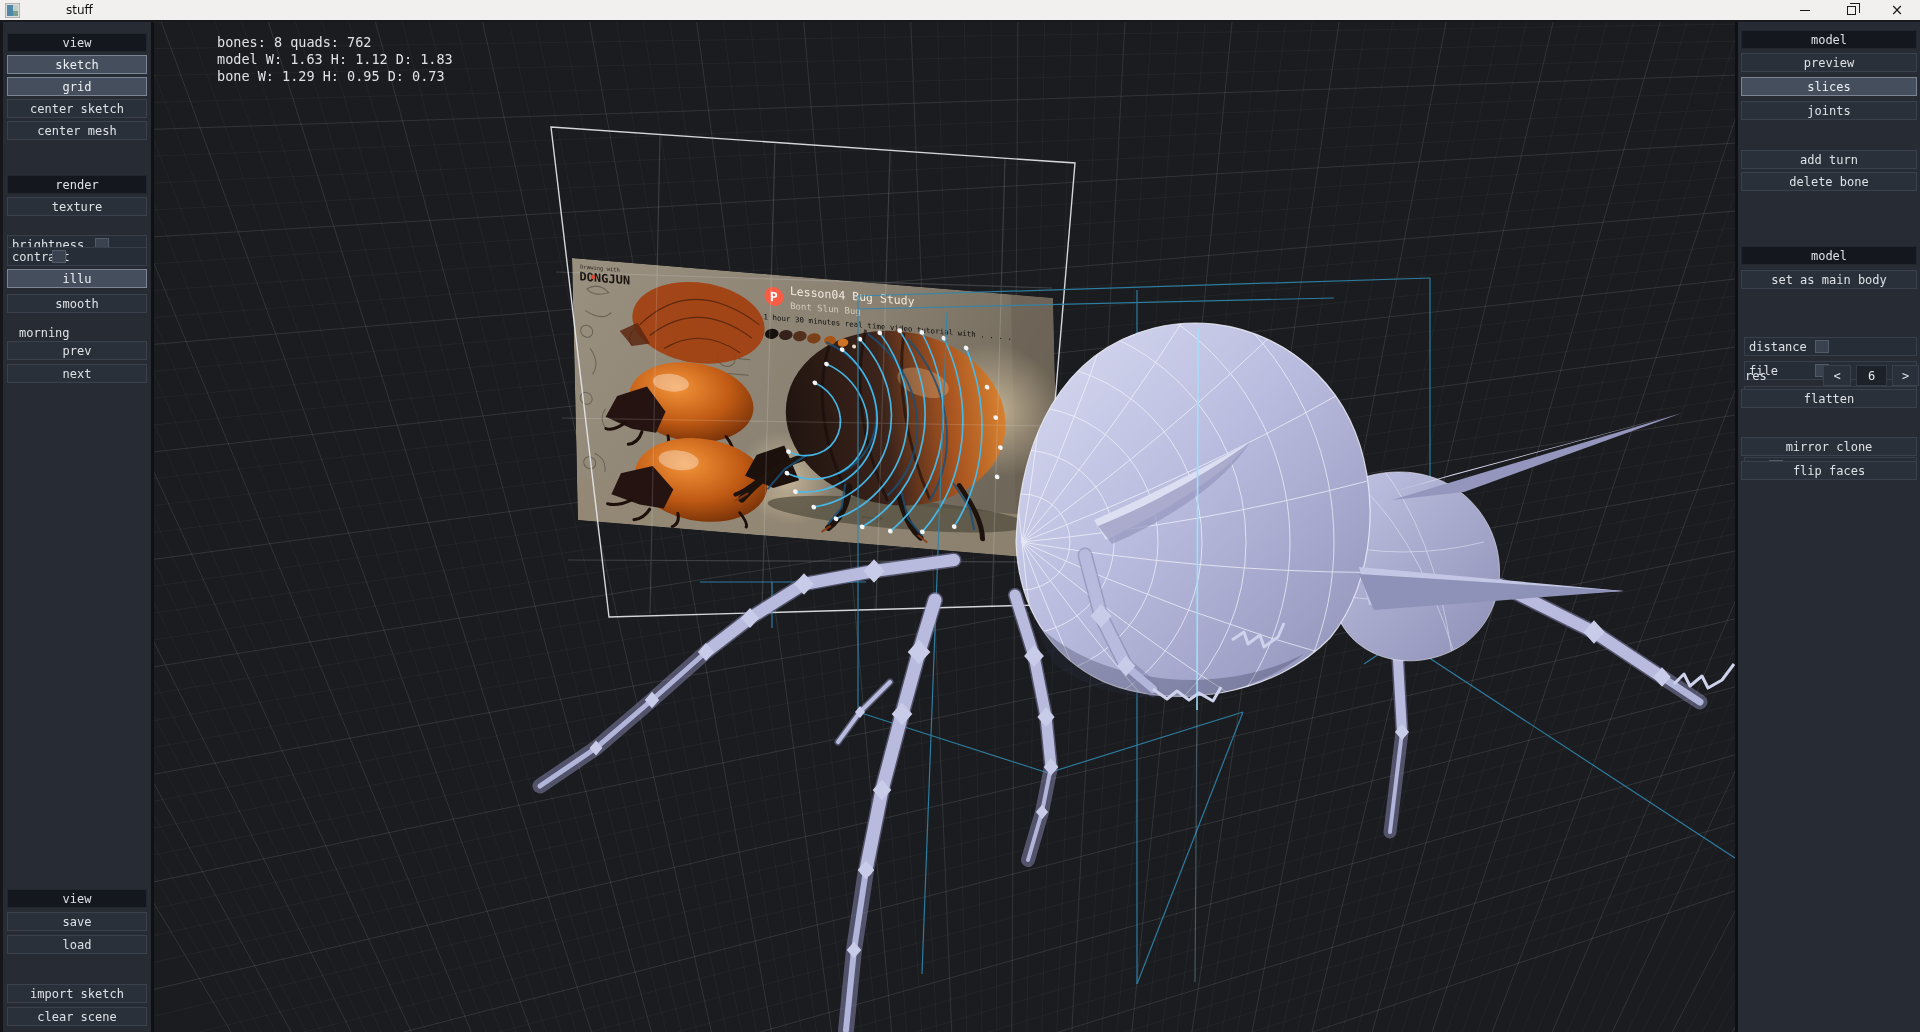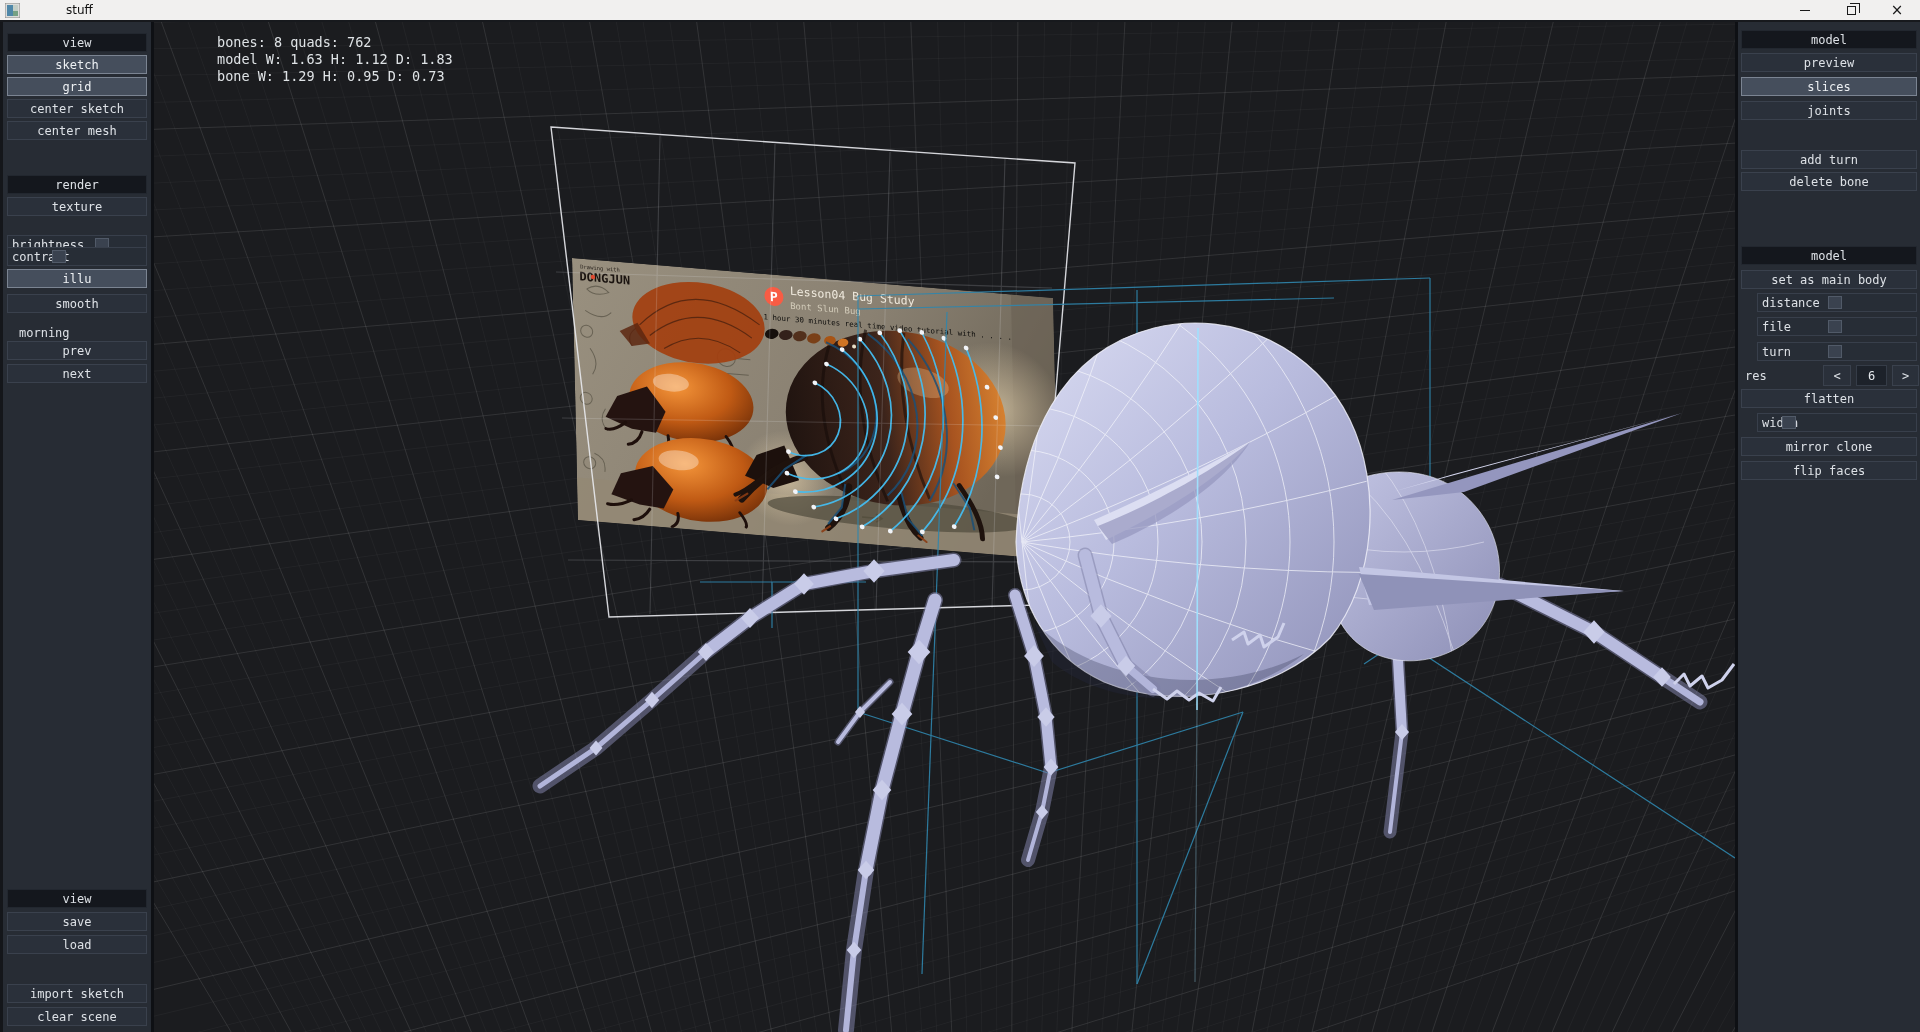--- a/index.html
+++ b/index.html
@@ -33,21 +33,21 @@
     border:1px solid #3a414d; color:#dde1e6; font-size:12px; display:flex;
     align-items:center; justify-content:center; cursor:pointer;text-align:right; }
   #right-panel .btn { left:3px; right:3px; }
   .btn.header { background:#14171d; border-color:#22272f; }
   .btn.active { background:#454e5c; border-color:#7b8492; color:#eef1f4; }
   .label-row { position:absolute; left:4px; right:4px; height:16px; color:#dde1e6;
     font-size:12px; display:flex; align-items:center;margin-left:12px; }
   .slider-row { position:absolute; left:4px; right:4px; height:19px; background:#272d36;
     border:1px solid #383f4b; color:#dde1e6; font-size:12px; display:flex; align-items:center;
     padding-left:4px; cursor:ew-resize; }
-  #right-panel .slider-row { left:19px; right:3px; }
+  #right-panel .slider-row { left:6px; right:3px;margin-top:44px; }
   .handle { position:absolute; top:2px; bottom:2px; width:14px; background:#3a424f;
     border:1px solid #515a68; }
   .res-row { position:absolute; left:3px; right:17px; height:22px; color:#dde1e6; font-size:12px; }
   .res-row .res-label { position:absolute; left:4px; top:4px; }
   .res-btn { position:absolute; top:0; height:21px; background:#2a303a; border:1px solid #3a414d;
     color:#dde1e6; font-size:12px; display:flex; align-items:center; justify-content:center; cursor:pointer;}
   .res-val { position:absolute; top:0; height:21px; background:#1d222a; border:1px solid #353c47;
     color:#e6eaee; font-size:12px; display:flex; align-items:center; justify-content:center; }
 </style>
 </head>

